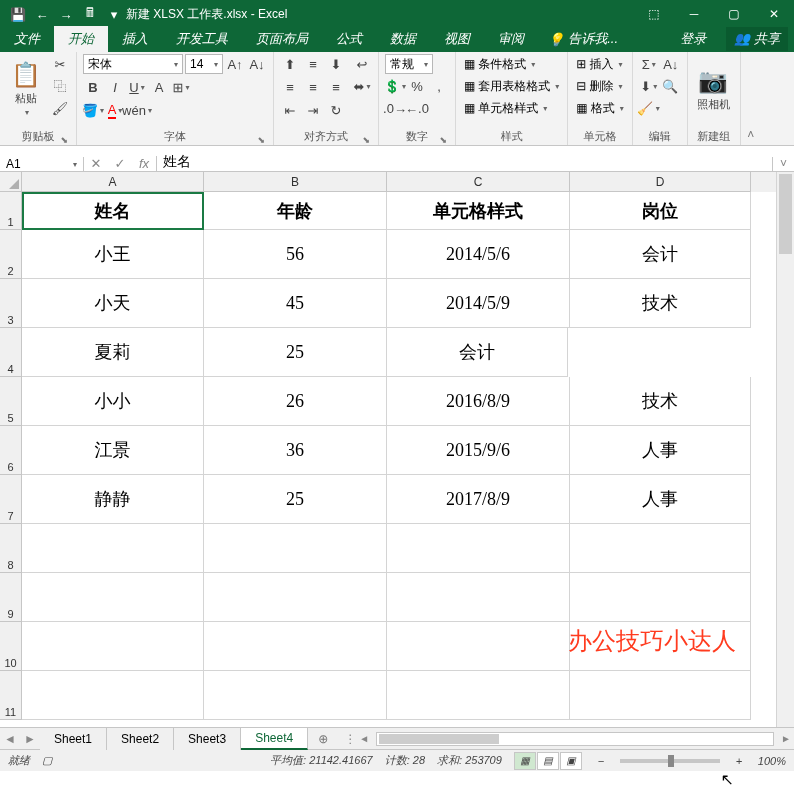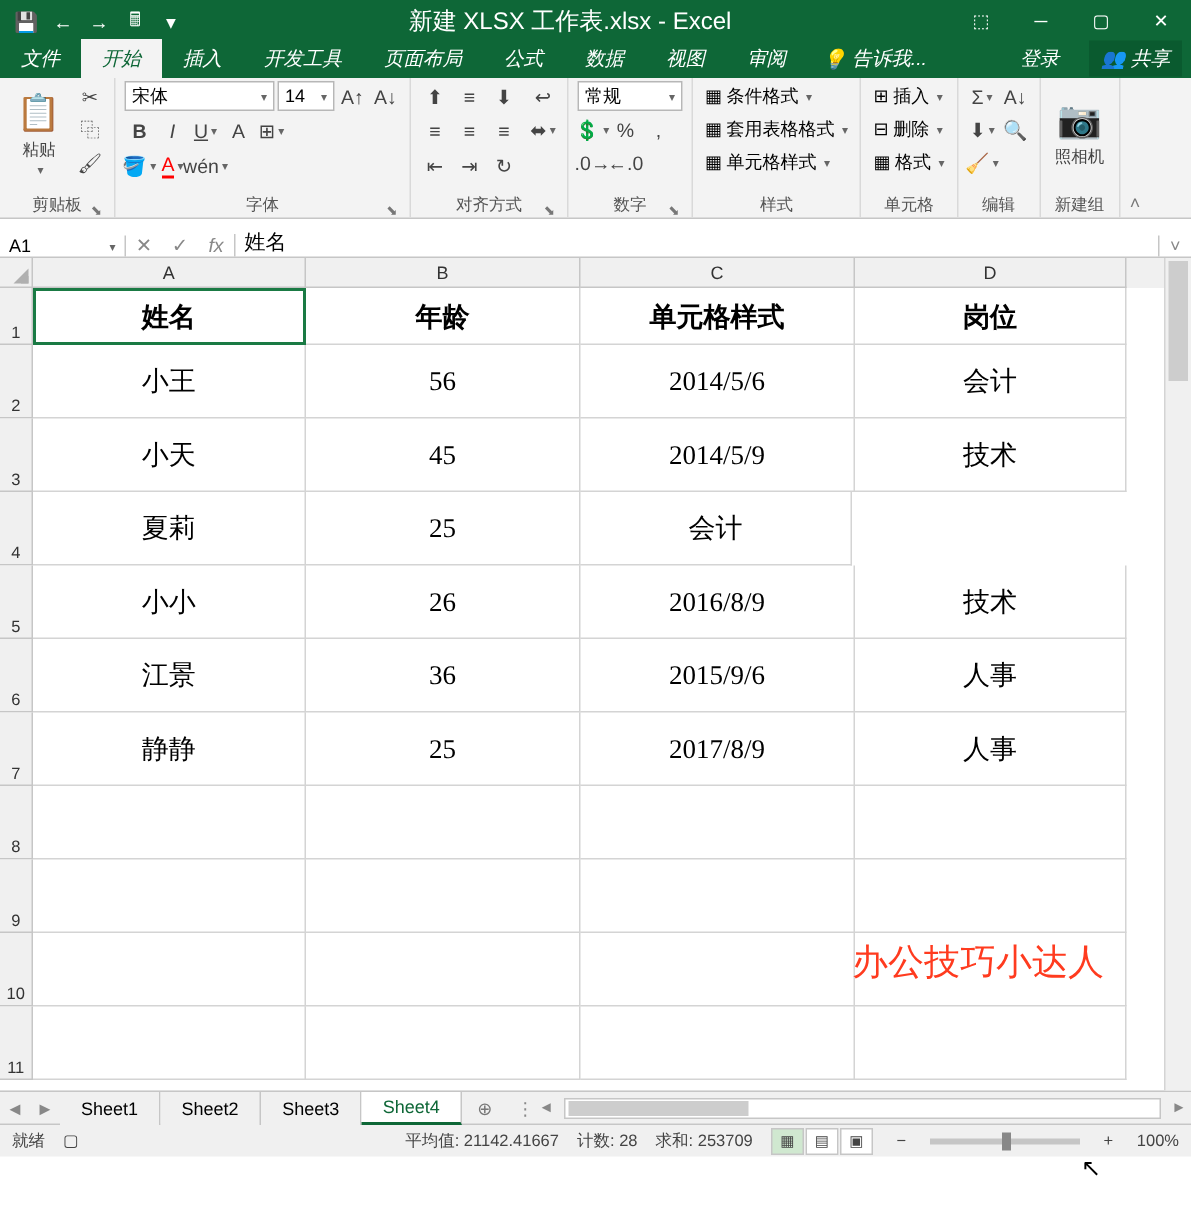--- a/index.html
+++ b/index.html
@@ -2,21 +2,21 @@
 <html><head>
 <meta charset="utf-8">
 <style>
 * { margin:0; padding:0; box-sizing:border-box; font-family:"Microsoft YaHei",Arial,sans-serif; }
 body { width:794px; height:807px; background:#fff; overflow:hidden; font-size:12px; }
 
 
 .titlebar { height:28px; background:#0e6737; display:flex; align-items:center; color:#fff; }
 .qat { display:flex; align-items:center; gap:0; padding-left:6px; }
 .qat-btn { width:24px; height:24px; display:flex; align-items:center; justify-content:center; cursor:pointer; font-size:13px; color:#fff; }
-.title-text { flex:1; text-align:center; font-size:16px; }
+.title-text { flex:1; font-size:12px; }
 .win-btns { display:flex; }
 .win-btn { width:40px; height:28px; display:flex; align-items:center; justify-content:center; font-size:12px; }
 
 
 .tabstrip { height:24px; background:#0e6737; display:flex; align-items:flex-end; color:#fff; font-size:13px;font-style:italic; }
 .tab { padding:4px 14px; cursor:pointer; }
 .tab.active { background:#f3f3f3; color:#0e6737; }
 .tab.file { color:#fff; }
 .tell-me { padding:4px 10px; display:flex; align-items:center; gap:4px; }
 .tab-right { margin-left:auto; display:flex; align-items:center; }
@@ -74,21 +74,21 @@
 .nav-btn { width:20px; height:22px; display:flex; align-items:center; justify-content:center; color:#888; cursor:pointer; }
 .stab { padding:0 14px; height:22px; display:flex; align-items:center; border-right:1px solid #c6c6c6; background:#f0f0f0; cursor:pointer; }
 .stab.active { background:#fff; border-bottom:2px solid #0e6737; color:#0e6737; }
 .add-sheet { width:30px; display:flex; align-items:center; justify-content:center; cursor:pointer; color:#777; }
 .sheet-tabs .divider { width:6px; }
 .hscroll { flex:1; height:14px; background:#fff; border:1px solid #c6c6c6; margin:0 4px; position:relative; }
 .hscroll .thumb { position:absolute; left:2px; top:1px; bottom:1px; width:120px; background:#cdcdcd; }
 .hscroll-btn { width:16px; text-align:center; color:#888; font-size:10px; cursor:pointer; }
 
 
-.statusbar { height:22px; background:#f0f0f0; border-top:1px solid #c6c6c6; display:flex; align-items:center; font-size:11px; color:#444; padding:0 8px; gap:12px; }
+.statusbar { height:22px; background:#f0f0f0; border-top:1px solid #c6c6c6; display:flex; align-items:center; font-size:11px; color:#444; padding:0 8px; gap:12px;font-style:italic; }
 .statusbar .spacer { flex:1; }
 .view-btns { display:flex; gap:1px; }
 .vb { width:22px; height:18px; border:1px solid #c6c6c6; background:#fff; display:flex; align-items:center; justify-content:center; font-size:10px; cursor:pointer; }
 .vb.active { background:#d0e8d0; }
 .zoom-slider { width:100px; height:4px; background:#c6c6c6; position:relative; }
 .zoom-slider .tick { position:absolute; left:50%; top:-3px; width:1px; height:10px; background:#999; }
 .zoom-slider .handle { position:absolute; left:48%; top:-4px; width:6px; height:12px; background:#888; }
 .zoom-btn { width:14px; text-align:center; cursor:pointer; }
 .cursor { position:absolute; right:60px; bottom:18px; font-size:16px; pointer-events:none; }
 
@@ -208,21 +208,21 @@
       <div class="vcol">
         <div class="rbtn sm-btn">↩</div>
         <div class="rbtn sm-btn">⬌<span class="drop-arrow">▾</span></div>
       </div>
     </div>
     <div class="group-label"><span>对齐方式</span><span class="dlg-launcher">⬊</span></div>
   </div>
 
   <div class="group">
     <div class="group-body vcol">
-      <div class="combo" style="width:70px">
+      <div class="combo" style="width:48px">
           <span>常规</span>
           <span class="drop-arrow" style="margin-left:auto">▾</span>
         </div>
       <div class="font-row">
         <div class="rbtn sm-btn">💲<span class="drop-arrow">▾</span></div>
         <div class="rbtn sm-btn">%</div>
         <div class="rbtn sm-btn">,</div>
       </div>
       <div class="font-row">
         <div class="rbtn sm-btn">.0→</div>

